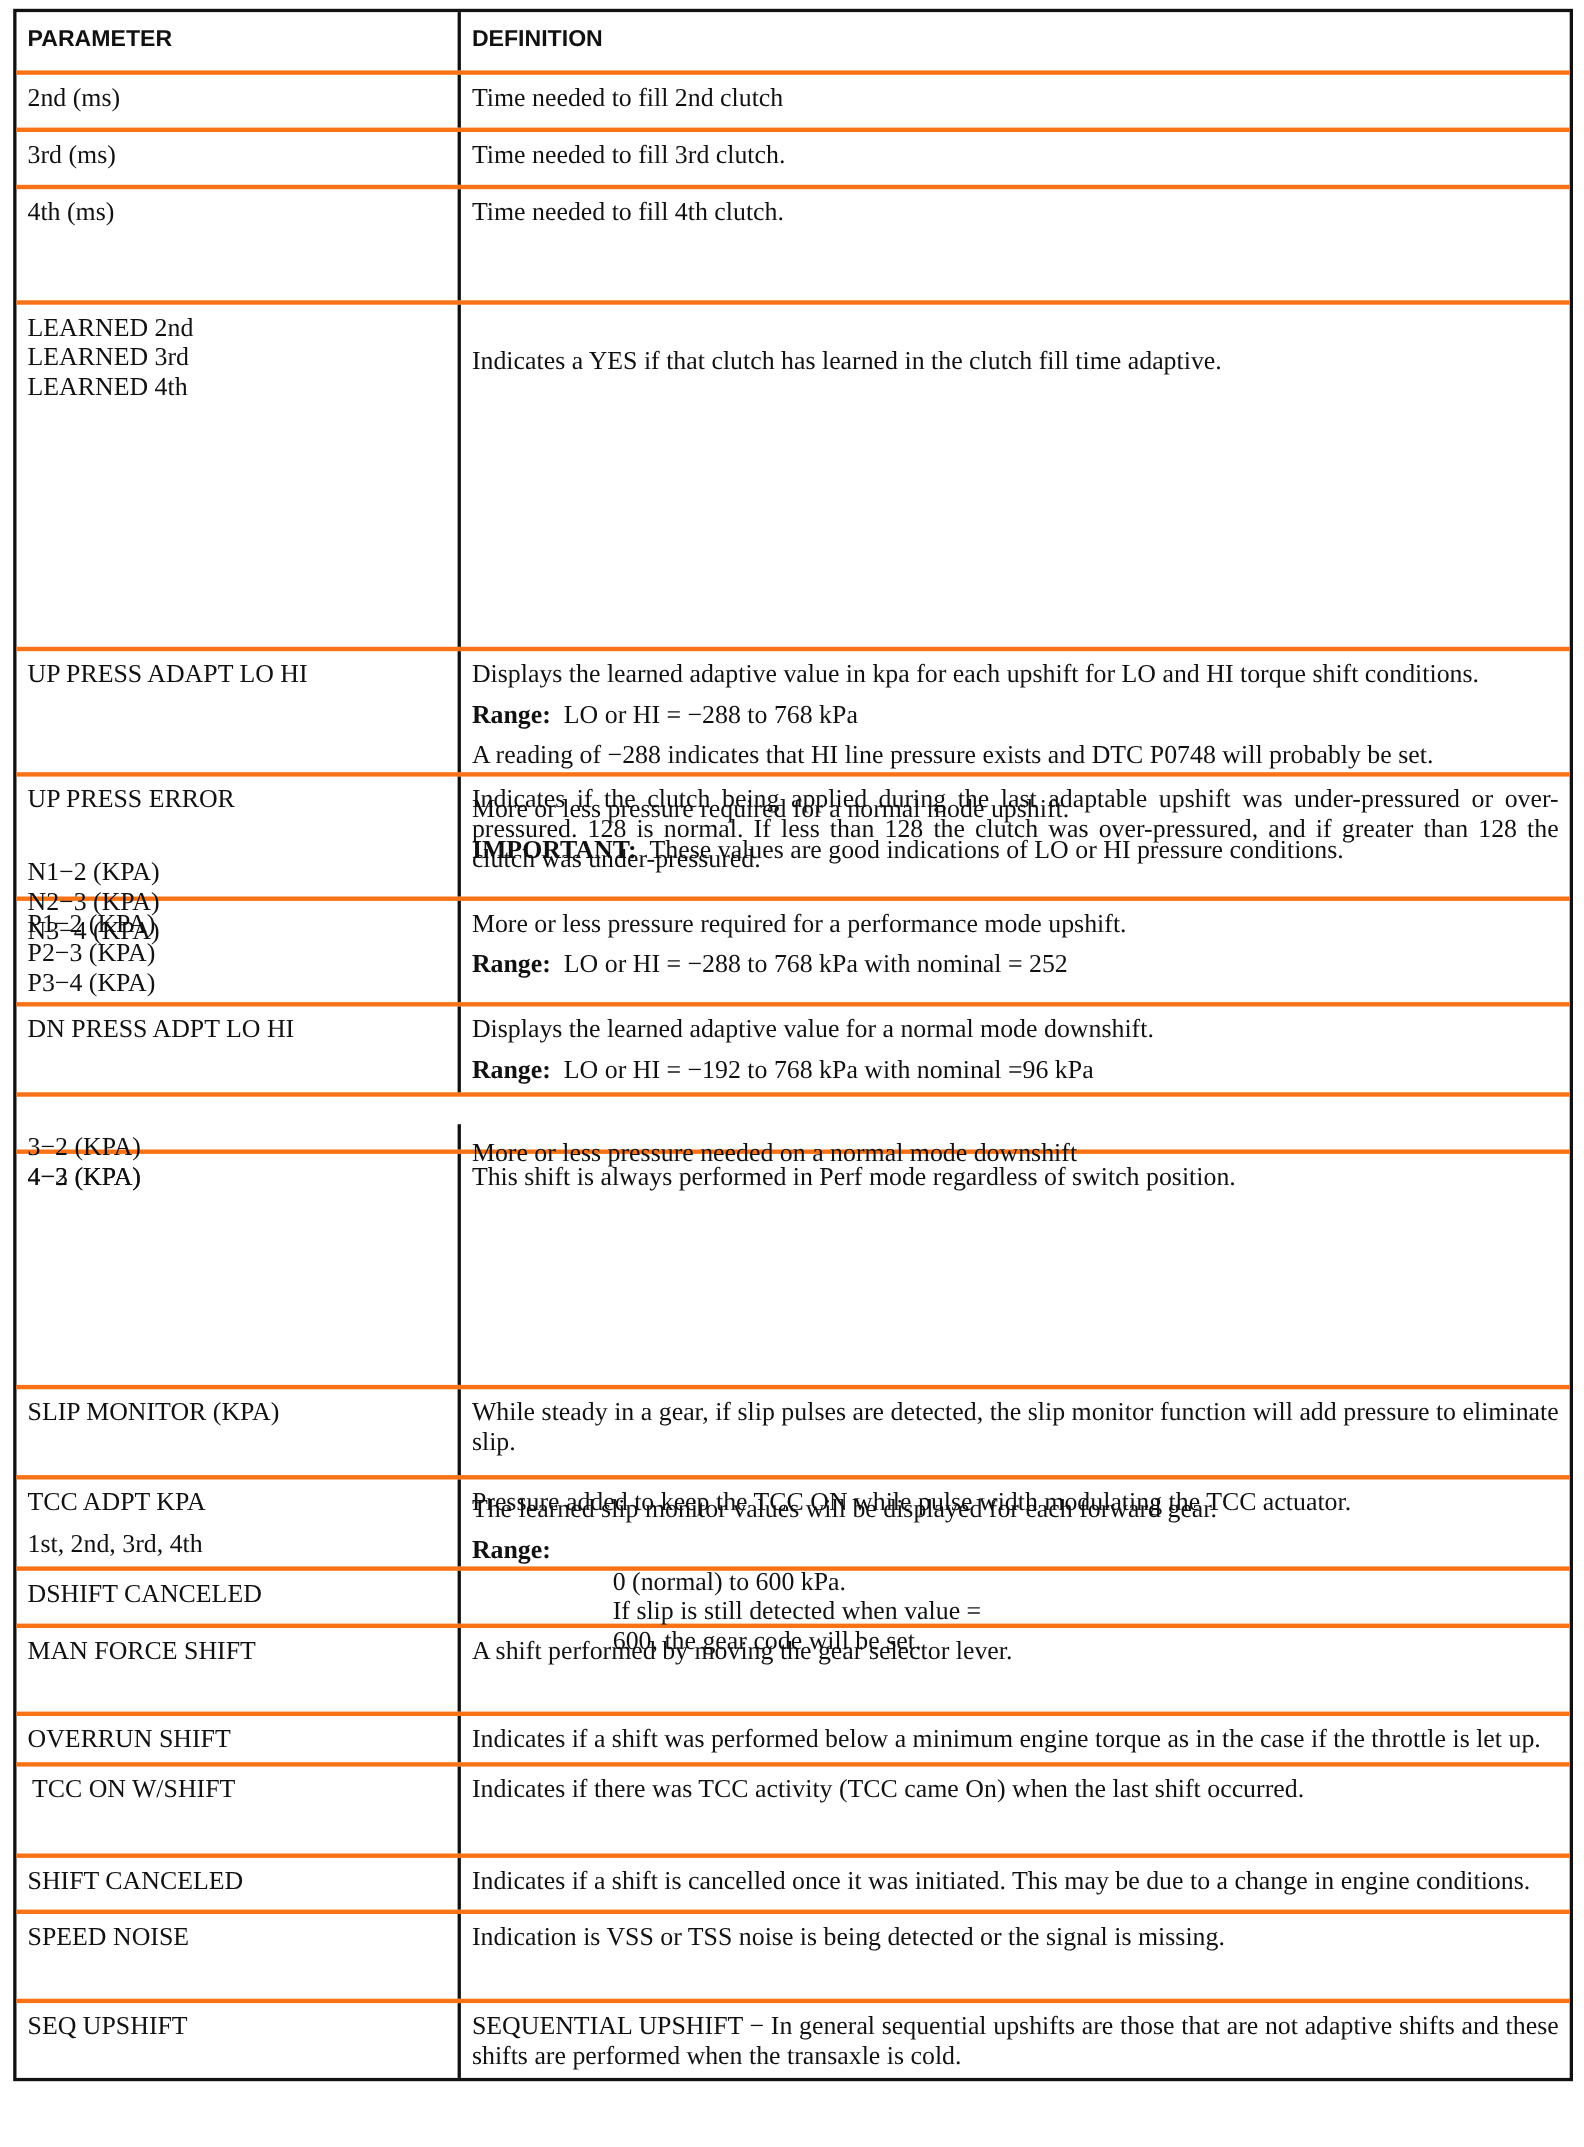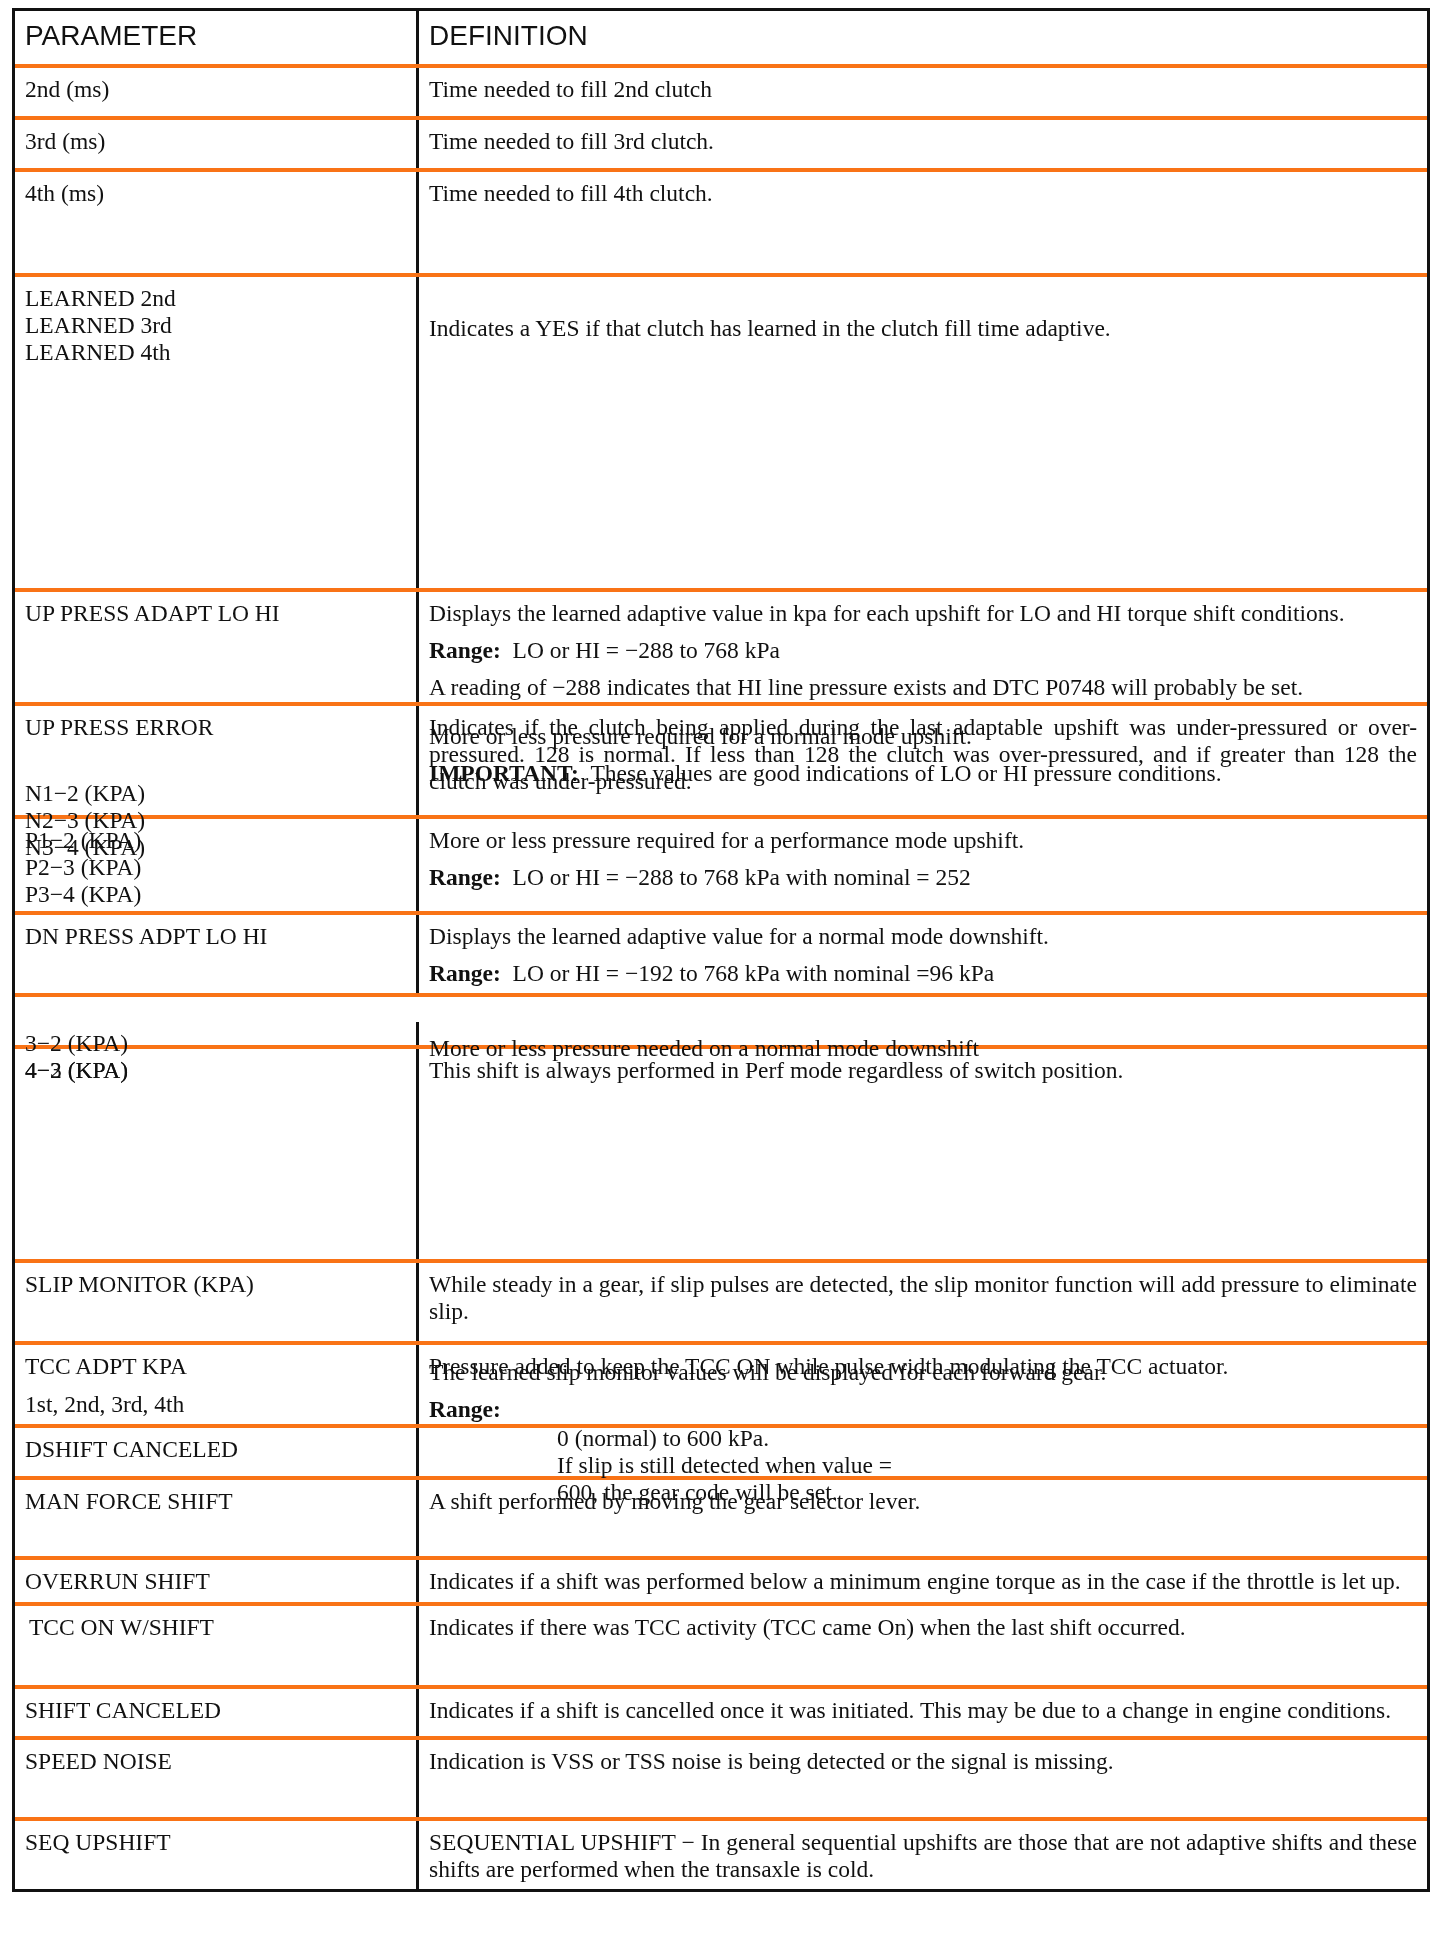--- a/index.html
+++ b/index.html
@@ -8,21 +8,21 @@
     position: absolute; left: 12px; top: 8px; width: 1418px;
     border: 3px solid #111; box-sizing: border-box;
   }
   .row { display: flex; border-top: 4px solid #f97316; box-sizing: border-box; }
   .row:first-child { border-top: none; }
   .c1 {
     width: 404px; flex: 0 0 404px; border-right: 3px solid #111; box-sizing: border-box;
     padding: 8px 10px 6px 10px;
   }
   .c2 { flex: 1; padding: 8px 10px 6px 10px; box-sizing: border-box; }
-  .hdr { font-family: "Liberation Sans", "DejaVu Sans", sans-serif; font-weight: normal; font-size: 28px; line-height: 34px; }
+  .hdr { font-family: "Liberation Sans", "DejaVu Sans", sans-serif; font-weight: bold; font-size: 21px; line-height: 34px; }
   .body { font-family: "Liberation Serif", "DejaVu Serif", serif; font-size: 23.5px; line-height: 27px; }
   .para { margin: 0 0 10px 0; text-align: justify; }
   .para:last-child { margin-bottom: 0; }
   .lbl { font-weight: bold; }
   .indent { padding-left: 128px; }
   .line { display: block; }
 </style>
 </head>
 <body>
 

